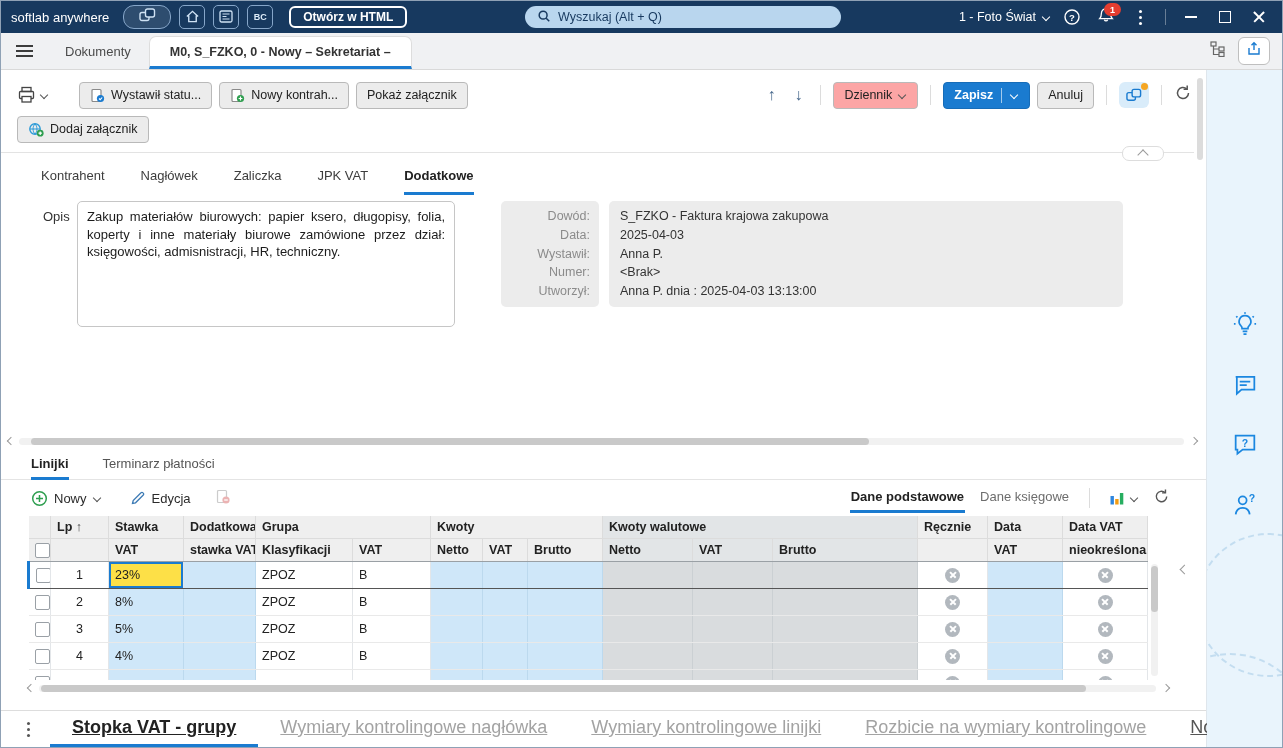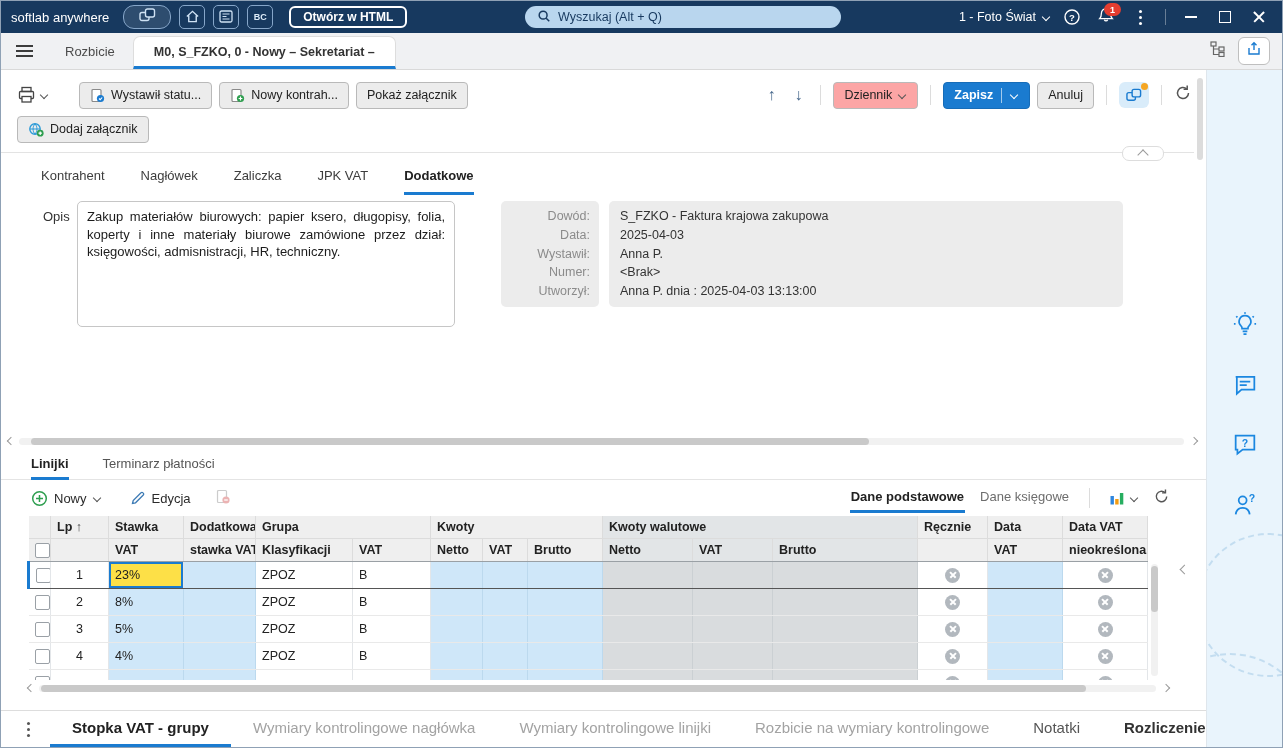--- a/index.html
+++ b/index.html
@@ -113,21 +113,21 @@
   .clear-ico::before,.clear-ico::after{content:"";position:absolute;left:3.6px;top:6.8px;width:8px;height:1.6px;background:#fff;}
   .clear-ico::before{transform:rotate(45deg);} .clear-ico::after{transform:rotate(-45deg);}
   .vscroll{position:absolute;left:1150px;top:48px;width:7px;height:112px;background:#f1f1f1;border-radius:4px;}
   .vs-thumb{position:absolute;left:0;top:2px;width:7px;height:46px;background:#c9c9c9;border-radius:4px;}
   .freeze-chev{position:absolute;left:1178px;top:48px;width:10px;height:12px;color:#9a9a9a;}
   .freeze-chev::before{content:"";position:absolute;width:6px;height:6px;border-left:1.6px solid currentColor;border-bottom:1.6px solid currentColor;transform:rotate(45deg);top:2px;left:2px;}
 
   
   .bottom-bar{margin-top:auto;height:36px;flex:0 0 36px;border-top:1px solid #ddd;display:flex;align-items:stretch;padding:0 6px;background:#fff;}
   .bb-kebab{display:flex;align-items:center;padding:0 12px;}
-  .btab{display:flex;align-items:center;padding:0 22px;font-size:15px;color:#a3a3a3;border-bottom:3px solid transparent;white-space:nowrap;}
+  .btab{display:flex;align-items:center;padding:0 22px;font-size:18px;color:#a3a3a3;border-bottom:3px solid transparent;white-space:nowrap;text-decoration:underline;}
   .btab.active{color:#222;font-weight:bold;border-bottom-color:#1a7bd0;}
   .btab.mid{color:#555;}
   .btab.emph{color:#333;font-weight:bold;padding-right:8px;}
   .bb-chev{display:flex;align-items:center;color:#8a8a8a;padding-right:4px;}
   .bb-chev i{width:6px;height:6px;border-right:1.6px solid currentColor;border-top:1.6px solid currentColor;transform:rotate(45deg);display:block;}
 
   
   .rail-ico{width:30px;height:30px;display:flex;align-items:center;justify-content:center;}
   .deco-a{position:absolute;right:-58px;bottom:70px;width:140px;height:140px;border:2px dashed #c3ddf0;border-radius:50%;}
   .deco-b{position:absolute;right:-30px;bottom:-70px;width:160px;height:160px;border:2px dashed #c3ddf0;border-radius:50%;}
@@ -211,21 +211,21 @@
       </span>
     <span class="tb-ico">
         <span class="xmark"></span>
       </span>
   </header>
 
   <div class="tabstrip">
     <span class="burger">
         <i></i>
       </span>
-    <span class="tab-plain">Rozbicie</span>
+    <span class="tab-plain">Dokumenty</span>
     <span class="tab-active">M0, S_FZKO, 0 - Nowy – Sekretariat –</span>
     <span class="strip-right">
       <span>
         <svg width="18" height="16" viewBox="0 0 18 16">
             <rect x="1" y="1" width="5" height="4" fill="none" stroke="#666" stroke-width="1.2"></rect>
             <rect x="9" y="6" width="5" height="4" fill="none" stroke="#666" stroke-width="1.2"></rect>
             <rect x="9" y="11.5" width="5" height="4" fill="none" stroke="#666" stroke-width="1.2"></rect>
             <path d="M3.5 5v8.5h5.5 M3.5 8h5.5" fill="none" stroke="#666" stroke-width="1.2"></path>
           </svg>
       </span>

